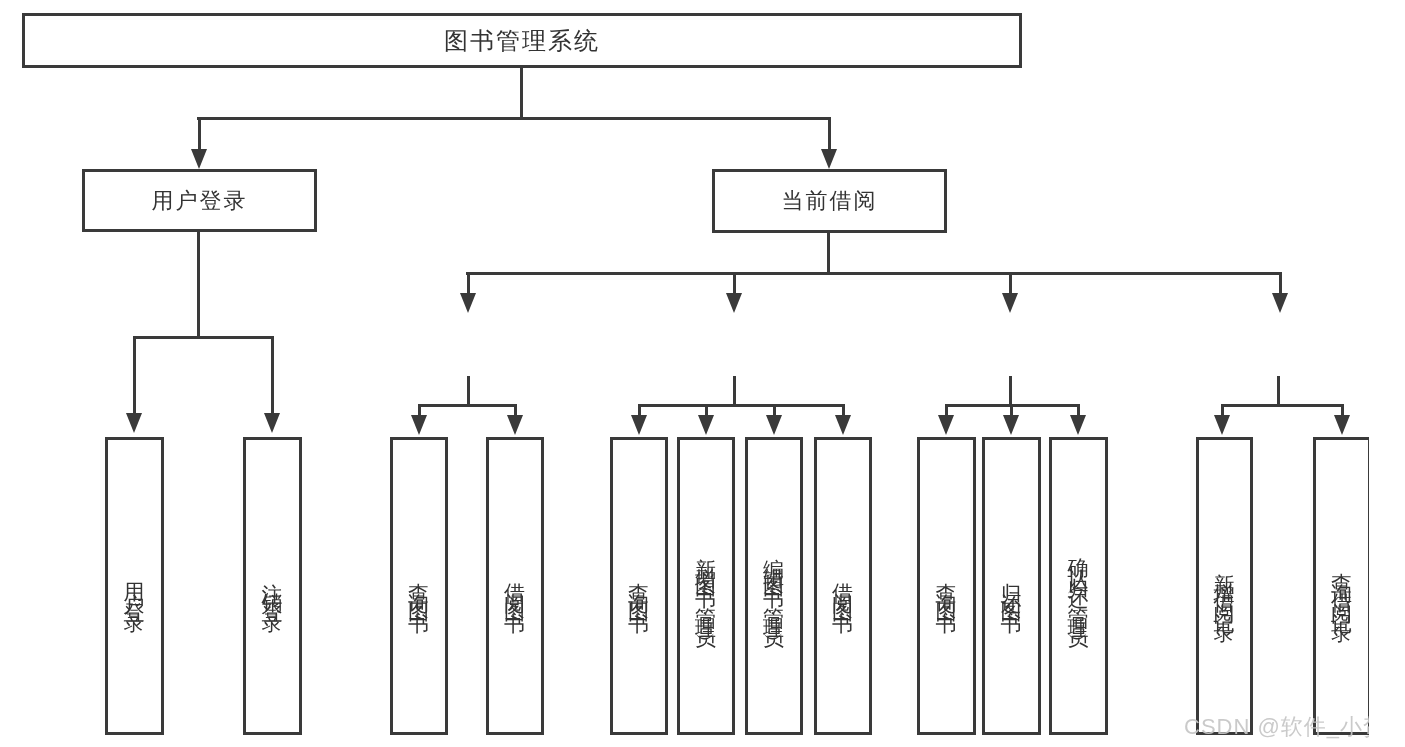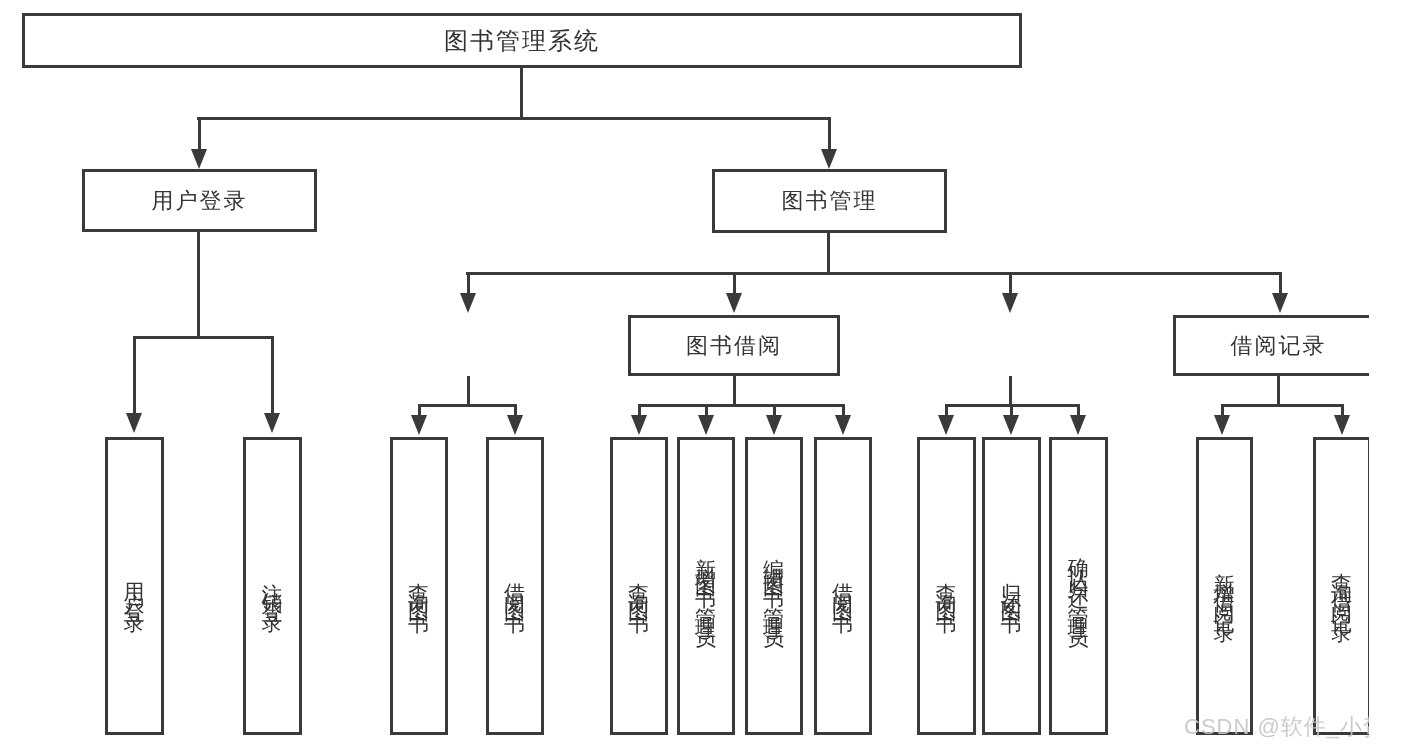--- a/index.html
+++ b/index.html
@@ -41,47 +41,41 @@
   <div class="line" style="left:197px;top:117px;width:634px;height:3px;"></div>
   <div class="line" style="left:198px;top:117px;width:3px;height:32px;"></div>
   <div class="arrow" style="left:191px;top:149px;"></div>
   <div class="line" style="left:828px;top:117px;width:3px;height:32px;"></div>
   <div class="arrow" style="left:821px;top:149px;"></div>
 
   <div class="box hbox" style="left:82px;top:169px;width:235px;height:63px;">
     <span>用户登录</span>
   </div>
   <div class="box hbox" style="left:712px;top:169px;width:235px;height:64px;">
-    <span>图书管理</span>
+    <span>当前借阅</span>
   </div>
 
   <div class="line" style="left:197px;top:232px;width:3px;height:104px;"></div>
   <div class="line" style="left:133px;top:336px;width:141px;height:3px;"></div>
   <div class="line" style="left:133px;top:336px;width:3px;height:77px;"></div>
   <div class="arrow" style="left:126px;top:413px;"></div>
   <div class="line" style="left:271px;top:336px;width:3px;height:77px;"></div>
   <div class="arrow" style="left:264px;top:413px;"></div>
 
   <div class="line" style="left:827px;top:233px;width:3px;height:40px;"></div>
   <div class="line" style="left:466px;top:272px;width:816px;height:3px;"></div>
   <div class="line" style="left:467px;top:272px;width:3px;height:21px;"></div>
   <div class="arrow" style="left:460px;top:293px;"></div>
   <div class="line" style="left:733px;top:272px;width:3px;height:21px;"></div>
   <div class="arrow" style="left:726px;top:293px;"></div>
   <div class="line" style="left:1009px;top:272px;width:3px;height:21px;"></div>
   <div class="arrow" style="left:1002px;top:293px;"></div>
   <div class="line" style="left:1279px;top:272px;width:3px;height:21px;"></div>
   <div class="arrow" style="left:1272px;top:293px;"></div>
 
-  <div class="box hbox" style="left:628px;top:315px;width:212px;height:61px;">
-    <span>图书借阅</span>
-  </div>
-  <div class="box hbox" style="left:1173px;top:315px;width:211px;height:61px;">
-    <span>借阅记录</span>
-  </div>
 
   <div class="line" style="left:467px;top:376px;width:3px;height:29px;"></div>
   <div class="line" style="left:418px;top:404px;width:99px;height:3px;"></div>
   <div class="line" style="left:418px;top:404px;width:3px;height:11px;"></div>
   <div class="arrow" style="left:411px;top:415px;"></div>
   <div class="line" style="left:514px;top:404px;width:3px;height:11px;"></div>
   <div class="arrow" style="left:507px;top:415px;"></div>
 
   <div class="line" style="left:733px;top:376px;width:3px;height:29px;"></div>
   <div class="line" style="left:638px;top:404px;width:207px;height:3px;"></div>

